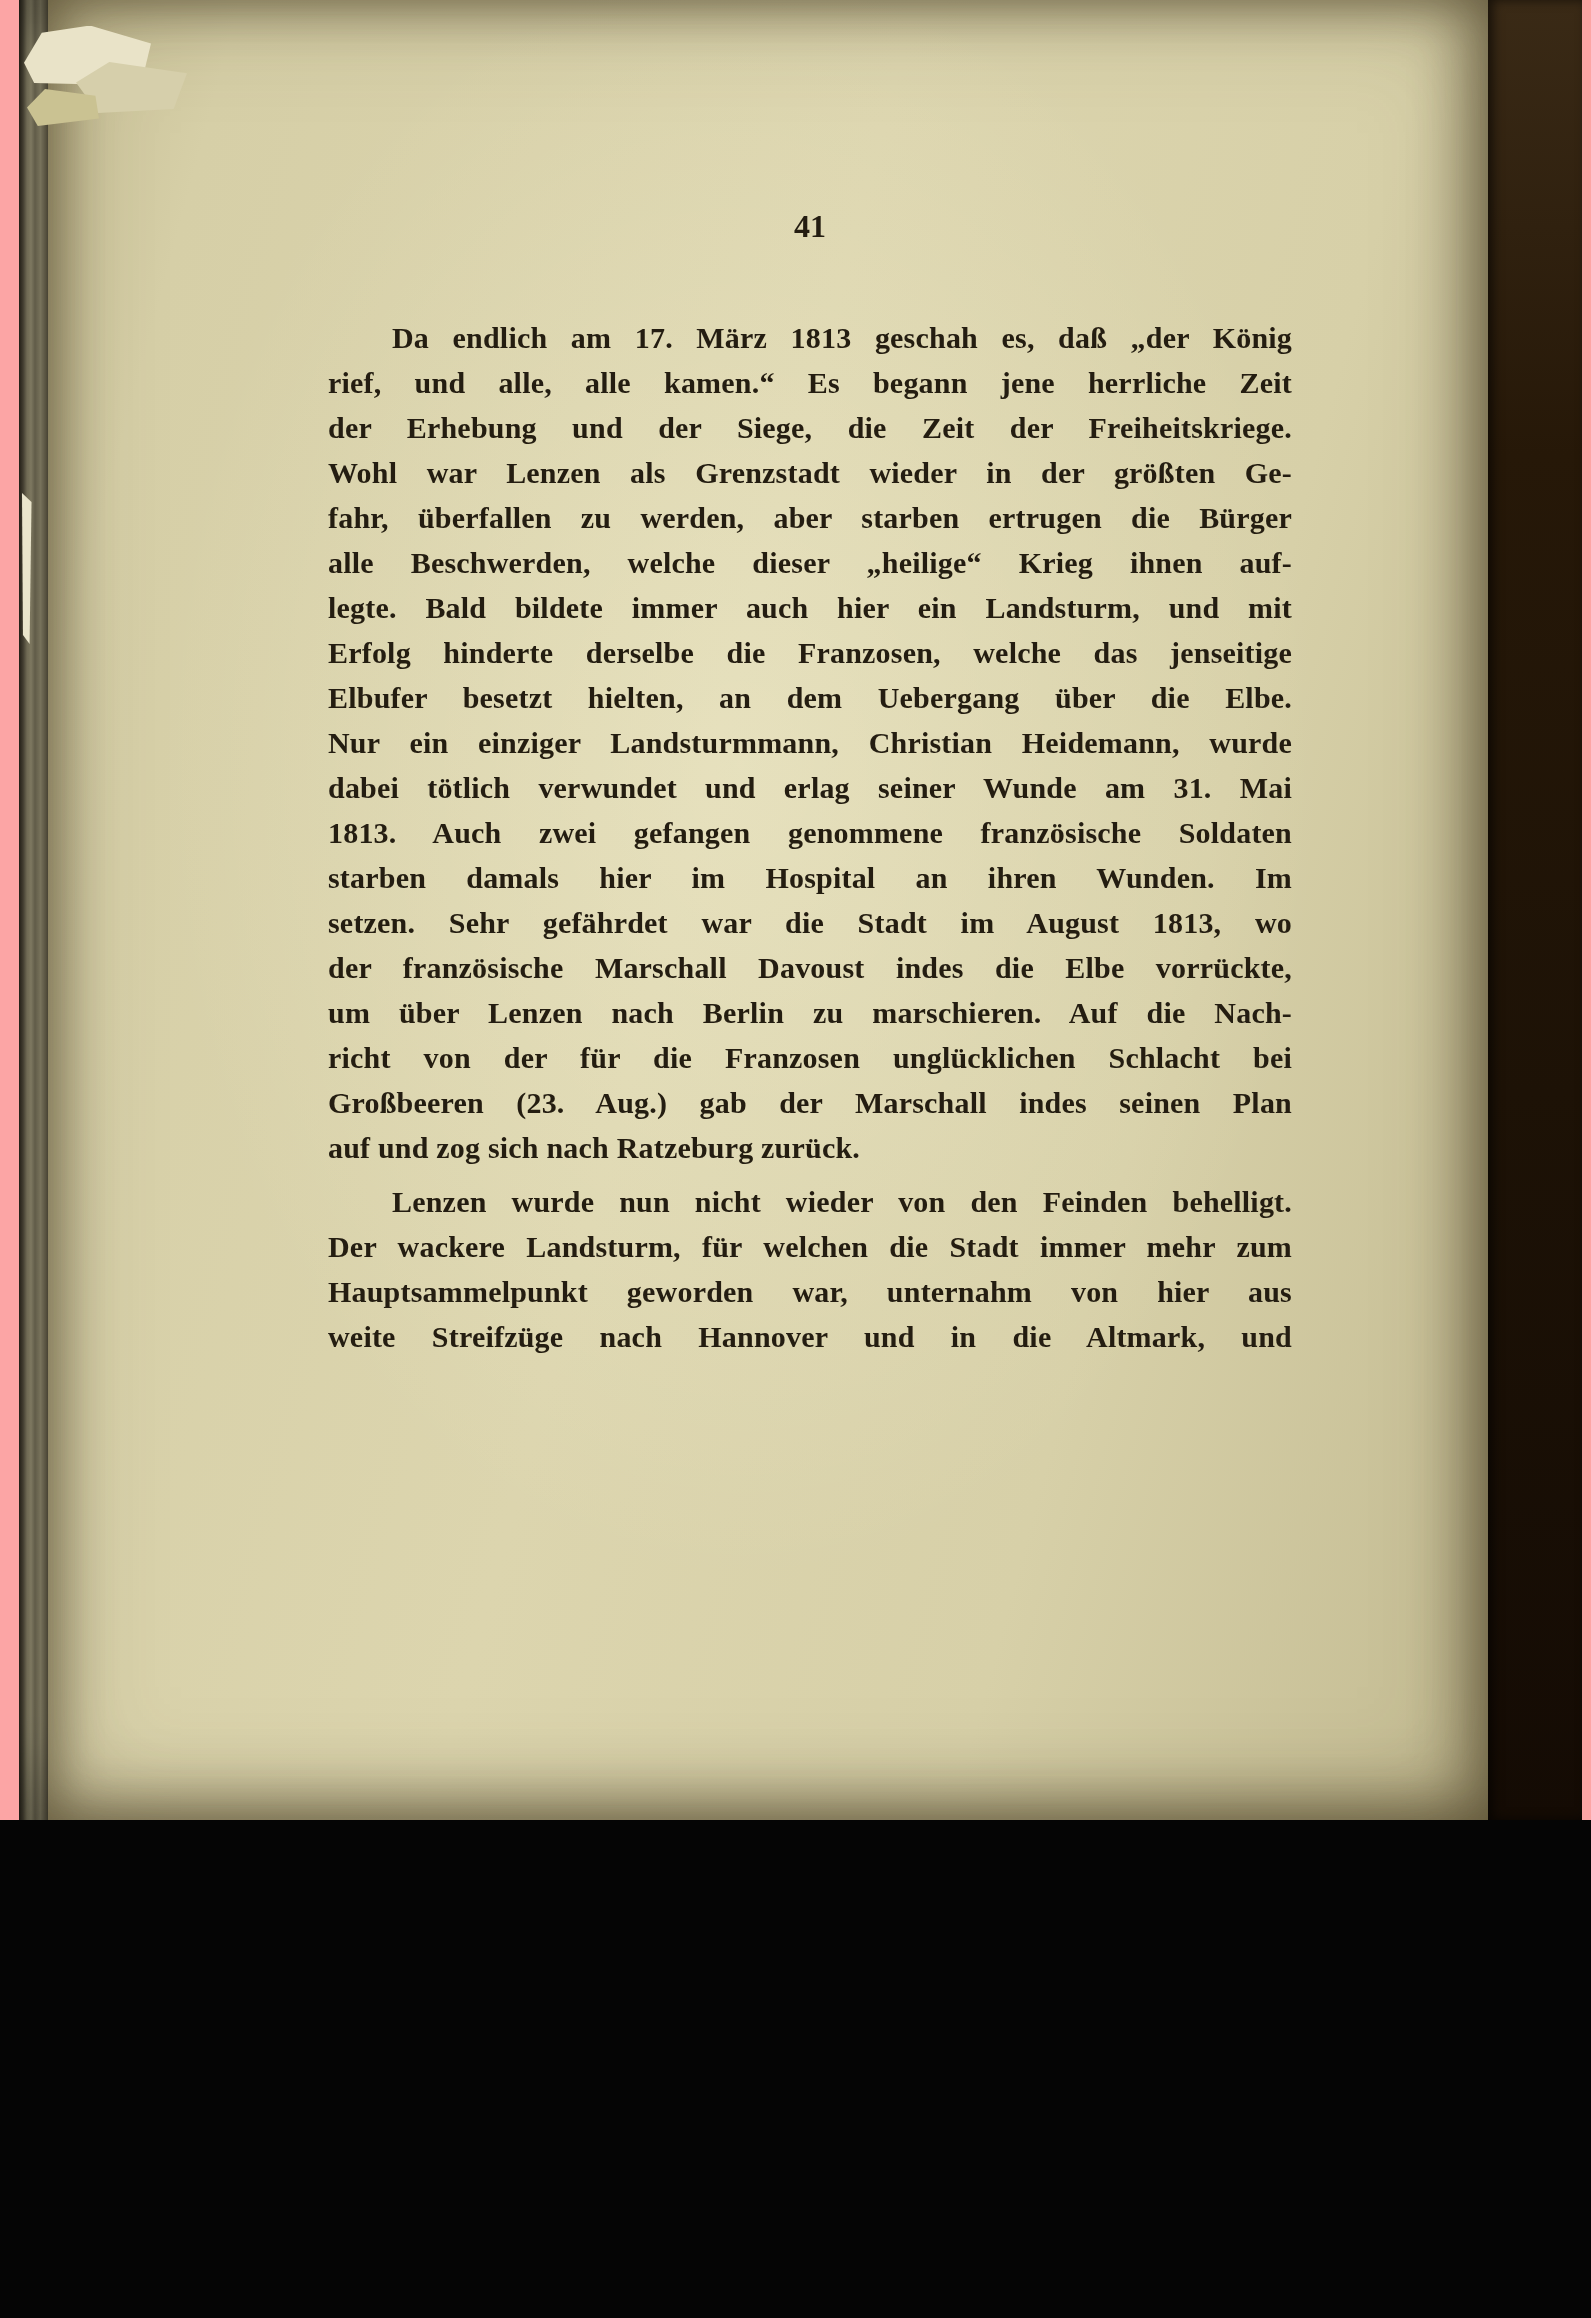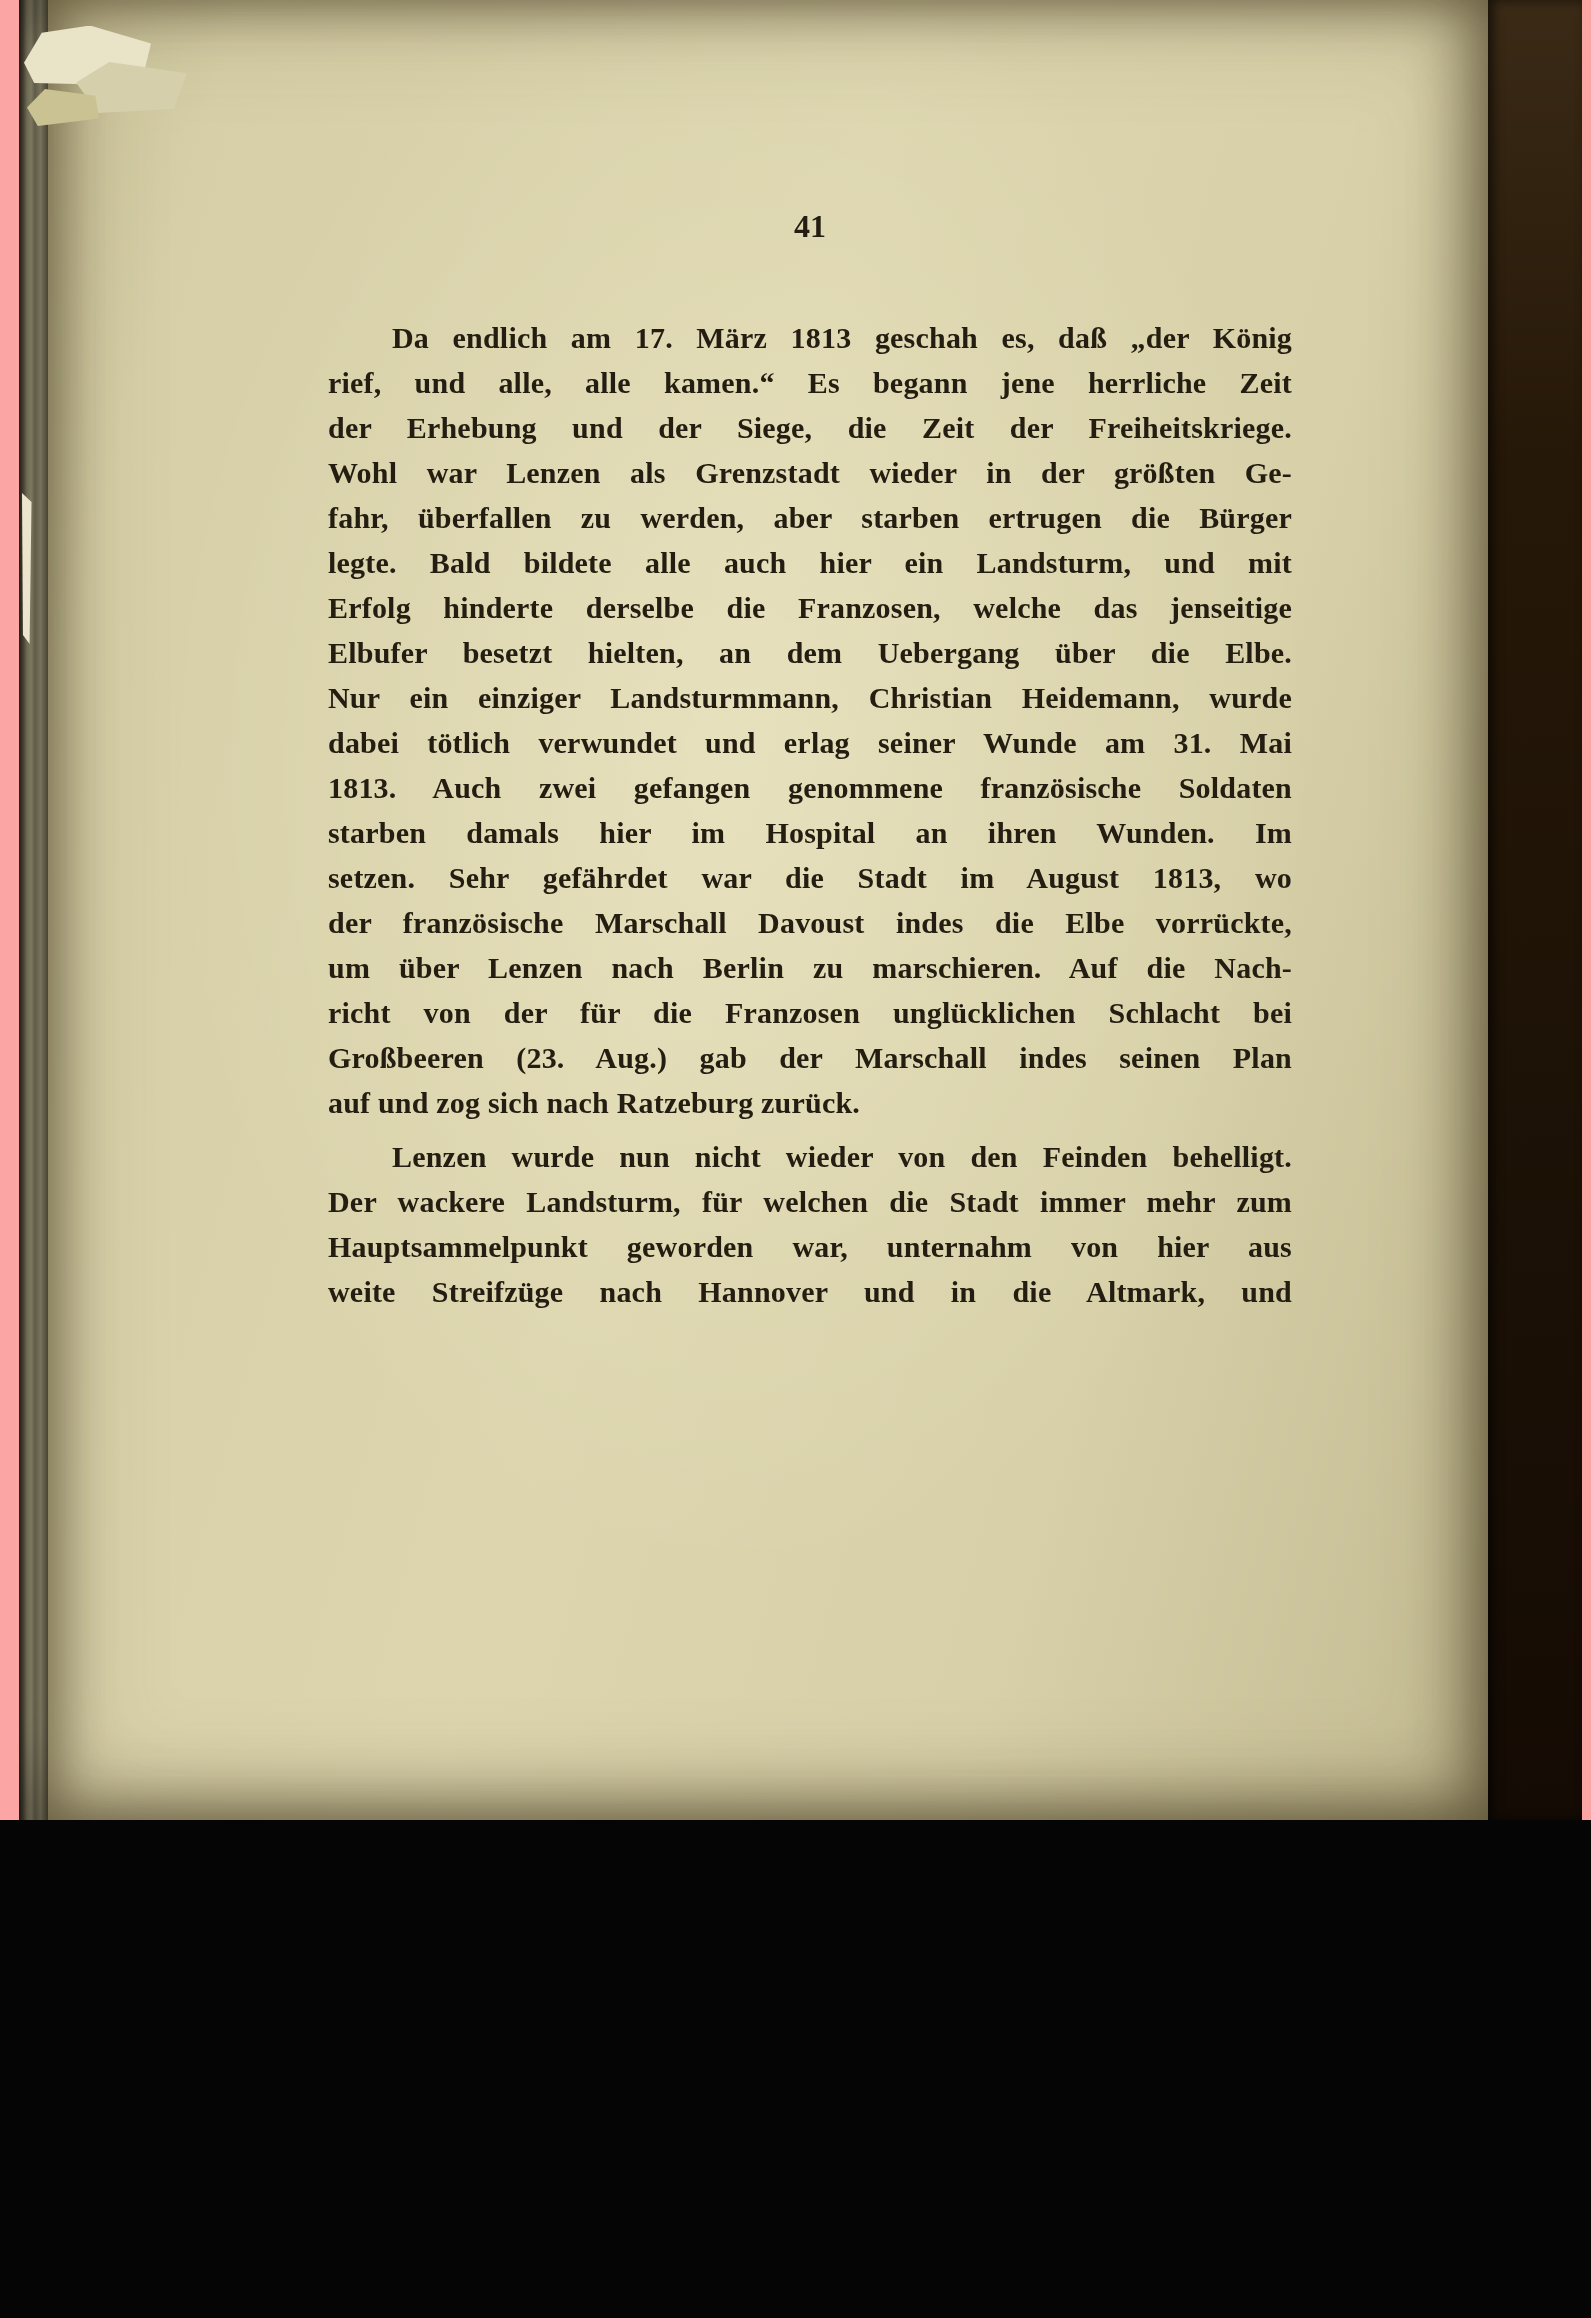--- a/index.html
+++ b/index.html
@@ -125,21 +125,22 @@
 
   <div id="paper">
     <div id="page-number">41</div>
     <div id="text-block">
         <div class="paragraph">
           <div class="line indent">Da endlich am 17. März 1813 geschah es, daß „der König</div>
           <div class="line">rief, und alle, alle kamen.“ Es begann jene herrliche Zeit</div>
           <div class="line">der Erhebung und der Siege, die Zeit der Freiheitskriege.</div>
           <div class="line">Wohl war Lenzen als Grenzstadt wieder in der größten Ge-</div>
           <div class="line">fahr, überfallen zu werden, aber starben ertrugen die Bürger</div>
-          <div class="line">legte. Bald bildete alle auch hier ein Landsturm, und mit</div>
+          <div class="line">alle Beschwerden, welche dieser „heilige“ Krieg ihnen auf-</div>
+          <div class="line">legte. Bald bildete immer auch hier ein Landsturm, und mit</div>
           <div class="line">Erfolg hinderte derselbe die Franzosen, welche das jenseitige</div>
           <div class="line">Elbufer besetzt hielten, an dem Uebergang über die Elbe.</div>
           <div class="line">Nur ein einziger Landsturmmann, Christian Heidemann, wurde</div>
           <div class="line">dabei tötlich verwundet und erlag seiner Wunde am 31. Mai</div>
           <div class="line">1813. Auch zwei gefangen genommene französische Soldaten</div>
           <div class="line">starben damals hier im Hospital an ihren Wunden. Im</div>
           <div class="line">setzen. Sehr gefährdet war die Stadt im August 1813, wo</div>
           <div class="line">der französische Marschall Davoust indes die Elbe vorrückte,</div>
           <div class="line">um über Lenzen nach Berlin zu marschieren. Auf die Nach-</div>
           <div class="line">richt von der für die Franzosen unglücklichen Schlacht bei</div>

